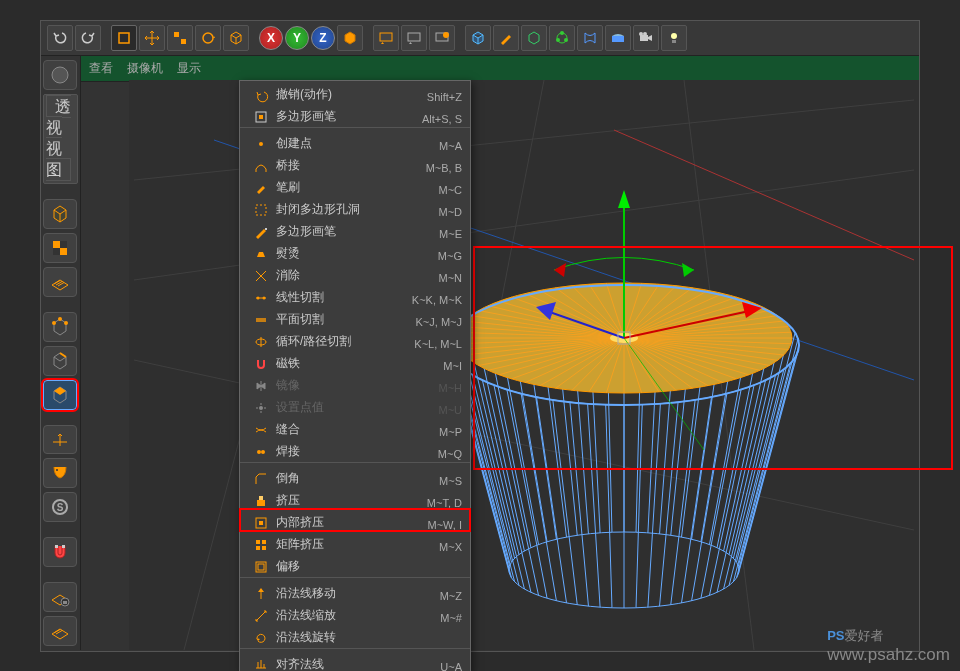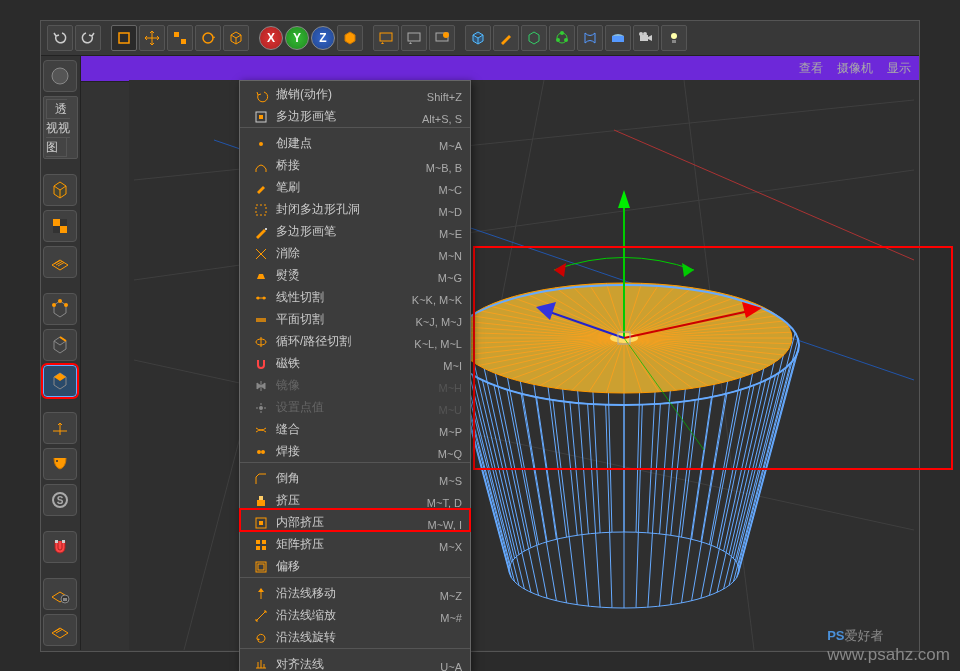--- a/index.html
+++ b/index.html
@@ -14,22 +14,22 @@
 .axis-y { background: radial-gradient(circle, #3b3, #282); color: #fff; font-weight: bold; border-radius: 50%; width: 24px; height: 24px; display:flex;align-items:center;justify-content:center;font-size:12px;border:1px solid #888;}
 .axis-z { background: radial-gradient(circle, #36c, #248); color: #fff; font-weight: bold; border-radius: 50%; width: 24px; height: 24px; display:flex;align-items:center;justify-content:center;font-size:12px;border:1px solid #888;}
 
 .content { display: flex; height: calc(100% - 36px); }
 .left-tools { width: 40px; background: #333; padding: 4px 2px; display: flex; flex-direction: column; gap: 4px; border-right: 1px solid #222;}
 .lt-btn { width: 34px; height: 34px; background: #404040; border: 1px solid #555; border-radius: 4px; display: flex; align-items: center; justify-content: center; }
 .lt-btn.active { background: #2a4a6a; border-color: #6af; outline: 2px solid #f00; }
 .lt-gap { height: 8px; }
 
 .main { flex: 1; position: relative; background: #333; }
-.view-header { display: flex; gap: 14px; padding: 4px 8px; color: #aaa; font-size: 12px; background: #6d28d9; border-bottom: 1px solid #222; justify-content: flex-end;}
-.view-label { background: #444; padding: 2px 8px; color: #ccc; font-size: 12px; border:1px solid #555;}
+.view-header { display: flex; gap: 14px; padding: 4px 8px; color: #aaa; font-size: 12px; background: #14532d; border-bottom: 1px solid #222;}
+.view-label { background: #444; padding: 2px 8px; color: #ccc; font-size: 16px; border:1px solid #555;}
 .viewport { position: absolute; left: 48px; top: 24px; right: 0; bottom: 0; background: #2f2f2f; }
 
 .menu { position: absolute; left: 158px; top: 24px; width: 232px; background: #3c3c3c; border: 1px solid #666; box-shadow: 2px 2px 8px rgba(0,0,0,.5); z-index: 10; }
 .menu-row { display: flex; align-items: flex-end; height: 22px; padding: 0 8px 0 12px; color: #ccc; font-size: 12px; gap: 6px; }
 .menu-row.disabled { color: #666; }
 .menu-row .mi-icon { width: 18px; height: 16px; display: flex; align-items: center; justify-content: center; flex-shrink: 0; }
 .menu-row .mi-label { flex: 1; }
 .menu-row .mi-shortcut { color: #aaa; font-size: 11px; }
 .menu-row.disabled .mi-shortcut { color: #555; }
 .menu-sep { height: 1px; background: #555; margin: 2px 0; }
@@ -501,35 +501,35 @@
                 <path d="M2 12l8-8 2 2-8 8z" fill="#f90"></path>
                 <circle cx="12" cy="4" r="1" fill="#fff"></circle>
               </svg>
             </span>
             <span class="mi-label">多边形画笔</span>
             <span class="mi-shortcut">M~E</span>
           </div>
           <div class="menu-row">
             <span class="mi-icon">
               <svg width="14" height="14">
+                <path d="M3 10h8l-2-5H5z" fill="#f90"></path>
+              </svg>
+            </span>
+            <span class="mi-label">熨烫</span>
+            <span class="mi-shortcut">M~G</span>
+          </div>
+          <div class="menu-row">
+            <span class="mi-icon">
+              <svg width="14" height="14">
                 <line x1="2" y1="2" x2="12" y2="12" stroke="#f90"></line>
                 <line x1="12" y1="2" x2="2" y2="12" stroke="#f90"></line>
               </svg>
             </span>
             <span class="mi-label">消除</span>
             <span class="mi-shortcut">M~N</span>
-          </div>
-          <div class="menu-row">
-            <span class="mi-icon">
-              <svg width="14" height="14">
-                <path d="M3 10h8l-2-5H5z" fill="#f90"></path>
-              </svg>
-            </span>
-            <span class="mi-label">熨烫</span>
-            <span class="mi-shortcut">M~G</span>
           </div>
           <div class="menu-row">
             <span class="mi-icon">
               <svg width="14" height="14">
                 <line x1="2" y1="7" x2="12" y2="7" stroke="#f90"></line>
                 <circle cx="4" cy="7" r="1.5" fill="#f90"></circle>
                 <circle cx="10" cy="7" r="1.5" fill="#f90"></circle>
               </svg>
             </span>
             <span class="mi-label">线性切割</span>

